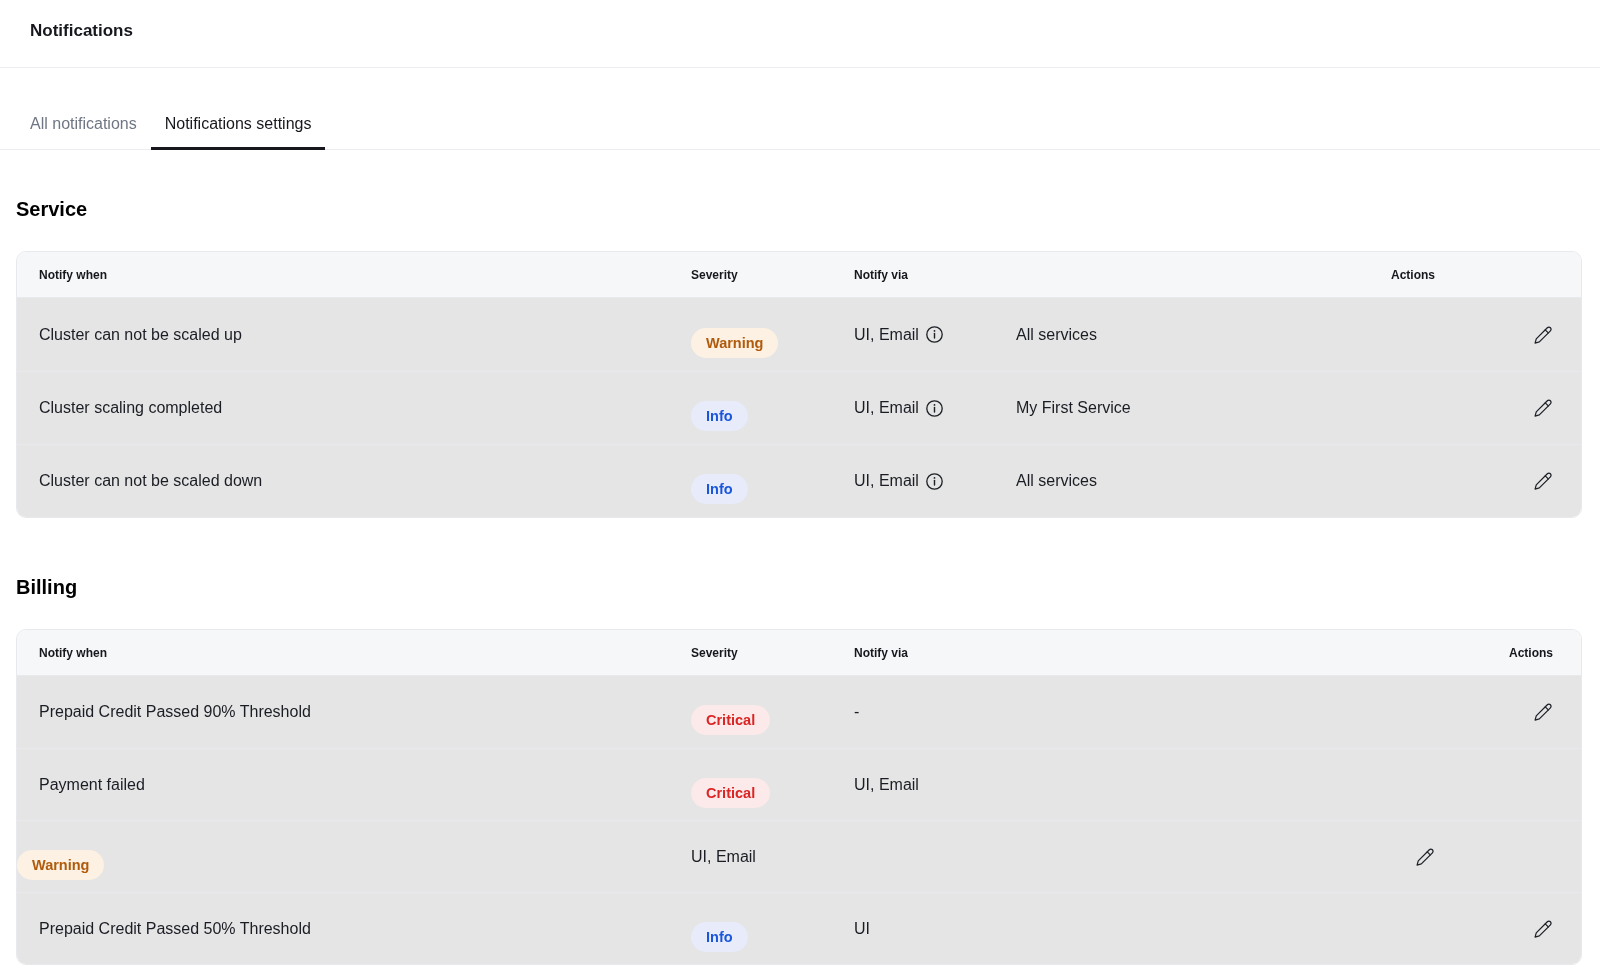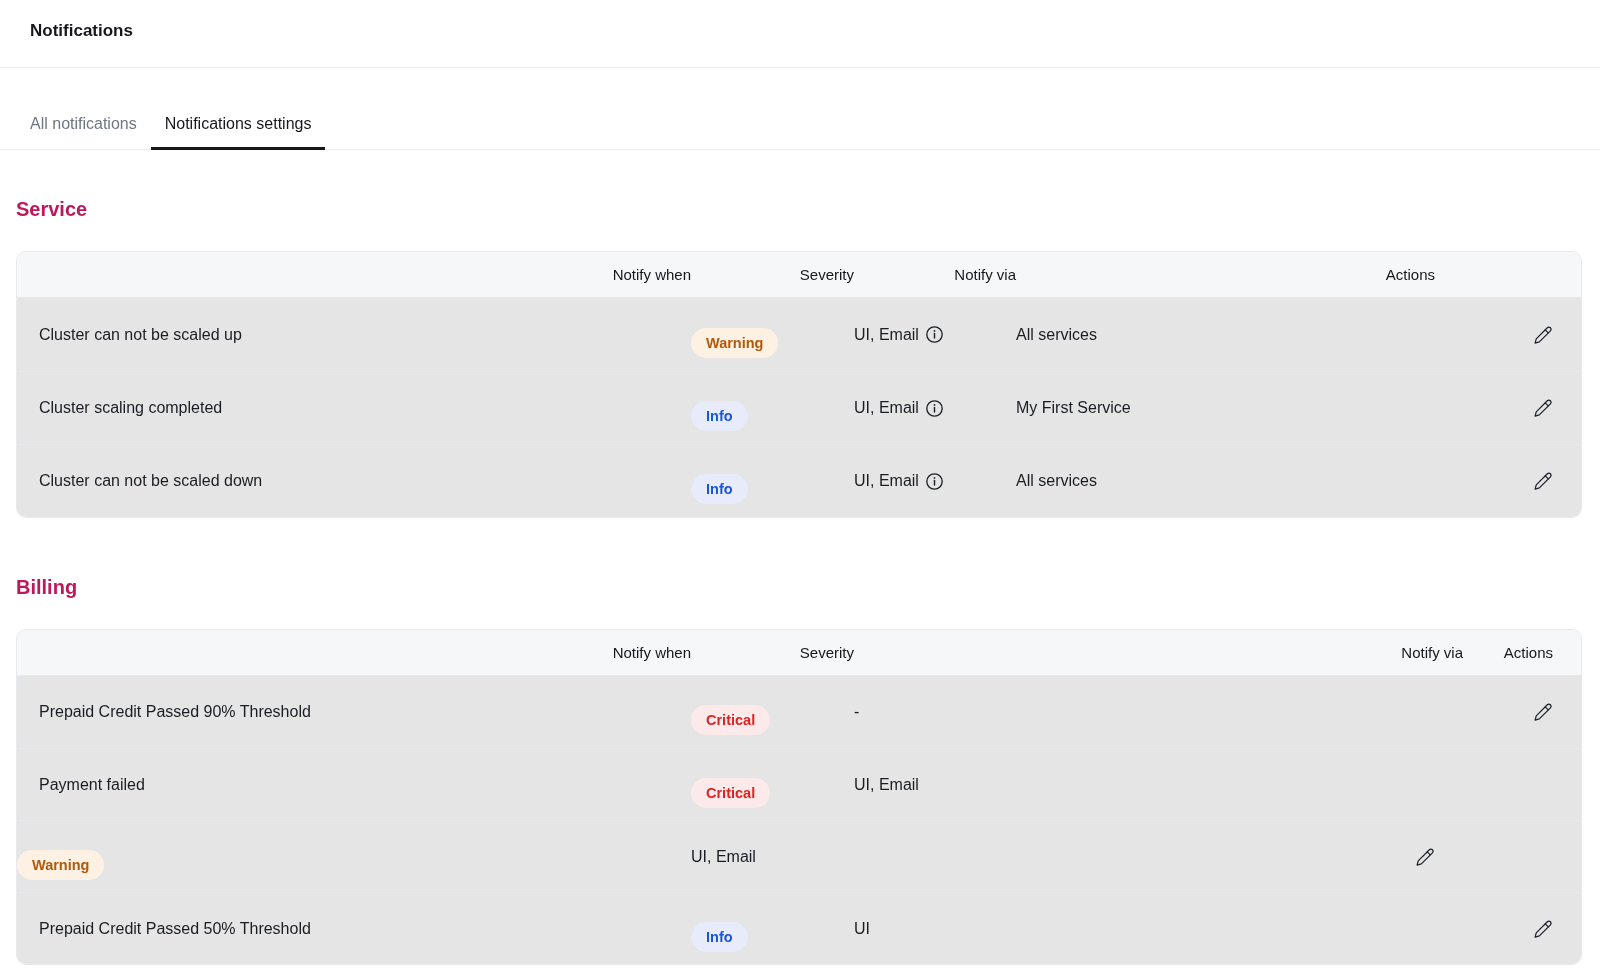--- a/index.html
+++ b/index.html
@@ -51,41 +51,40 @@
 
   
   .main { margin: 0 18px 0 16px; }
   .section { margin-top: 47px; }
   .section + .section { margin-top: 57px; }
   .section-title {
     margin: 0;
     font-size: 20px;
     font-weight: 700;
     line-height: 25px;
-    color: #be185d;
+    color: #000000;
   }
 
   
   .table {
     margin-top: 29px;
     border: 1px solid #e7e9ed;
     border-radius: 10px;
     background: #fff;
     overflow: hidden;
   }
   .thead {
     display: grid;
     align-items: center;
     height: 46px;
     background: #f6f7f9;
     border-bottom: 1px solid #e7e9ed;
-    font-size: 15px;
-    font-weight: 400;
+    font-size: 12px;
+    font-weight: 700;
     color: #16181d;
-    text-align: right;
   }
   .trow {
     display: grid;
     align-items: center;
     height: 73px;
     font-size: 16px;
     color: #1a1d23;
     background: #e5e5e5;
   }
   .section-billing .trow { height: 72px; }

